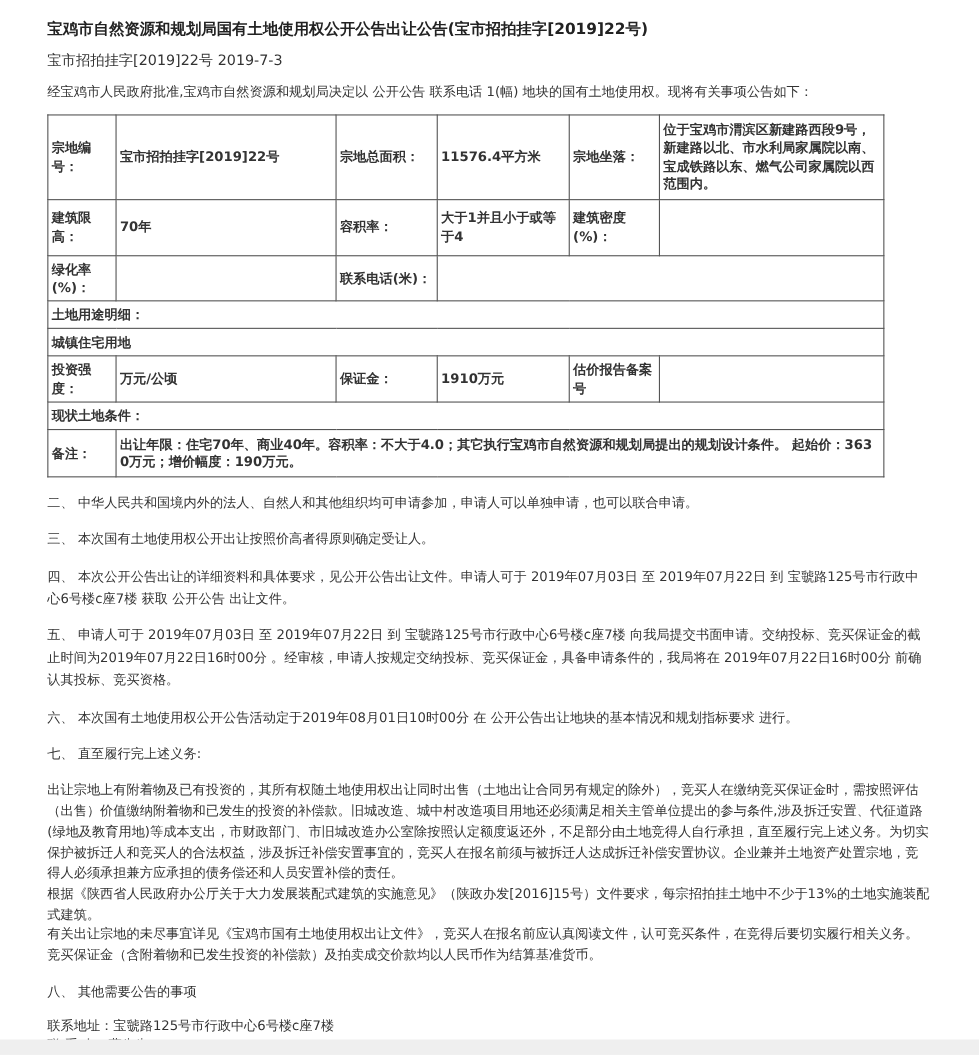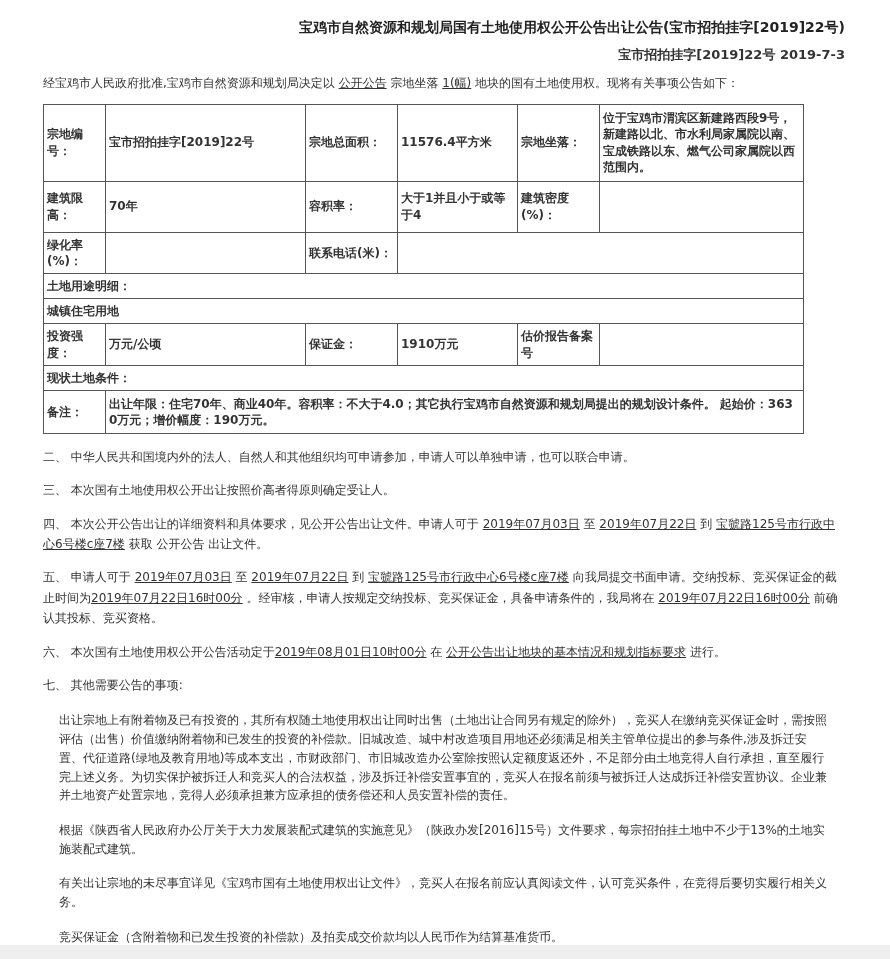--- a/index.html
+++ b/index.html
@@ -3,48 +3,48 @@
 <meta charset="utf-8">
 <style>
   html,body{margin:0;padding:0;}
   body{
     width:890px;height:959px;position:relative;overflow:hidden;
     background:#ffffff;color:#333333;
     font-family:"DejaVu Sans","Liberation Sans",sans-serif;
     font-size:12px;
   }
   .page{box-sizing:border-box;width:890px;padding:12px 45px 0 43px;}
-  .doc-title{text-align:right;font-size:14px;font-weight:bold;color:#222;line-height:1.3;margin:6px 0 0 0;}
-  .doc-subtitle{text-align:right;font-size:13px;font-weight:bold;margin:10px 0 0 0;}
+  .doc-title{text-align:left;font-size:14px;font-weight:bold;color:#222;line-height:1.3;margin:6px 0 0 0;}
+  .doc-subtitle{text-align:left;font-size:13px;font-weight:normal;margin:10px 0 0 0;}
   .intro{margin:9px 0 0 0;line-height:1.7;}
   .section{margin:13px 0;line-height:1.7;}
   .sec-gap{margin-top:15px;}
-  .u{text-decoration:underline;}
+  .u{}
   table.land{border-collapse:collapse;table-layout:fixed;width:760px;margin-top:10px;}
   table.land td{
     border:1px solid #555555;padding:4px 3px;vertical-align:middle;
     line-height:1.35;word-break:break-all;overflow:hidden;font-weight:bold;
   }
   td.h68{height:68px;} td.h42{height:42px;} td.h16{height:16px;}
   td.h30{height:30px;} td.h34{height:34px;}
-  .body7 p{margin:16px;line-height:1.56;}
+  .body7 p{margin:0;line-height:1.56;}
   .body7{margin-top:14px;}
   .contacts{margin-top:4px;}
   .contacts div{line-height:1.47;}
   .footer-strip{position:absolute;left:0;bottom:0;width:890px;height:14px;background:#efefef;}
 </style>
 </head>
 <body>
 
 <div class="page">
 
   <h1 class="doc-title">宝鸡市自然资源和规划局国有土地使用权公开公告出让公告(宝市招拍挂字[2019]22号)</h1>
   <div class="doc-subtitle">宝市招拍挂字[2019]22号 2019-7-3</div>
 
-  <div class="intro"><span>经宝鸡市人民政府批准,宝鸡市自然资源和规划局决定以 </span><span class="u">公开公告</span><span> 宗地坐落 </span><span class="u">1(幅)</span><span> 地块的国有土地使用权。现将有关事项公告如下：</span></div>
+  <div class="intro"><span>经宝鸡市人民政府批准,宝鸡市自然资源和规划局决定以 </span><span class="u">公开公告</span><span> 联系电话 </span><span class="u">1(幅)</span><span> 地块的国有土地使用权。现将有关事项公告如下：</span></div>
 
 
   <table class="land">
     <colgroup>
       <col style="width:62px">
         <col style="width:200px">
         <col style="width:92px">
       <col style="width:120px">
         <col style="width:82px">
         <col style="width:204px">
@@ -94,21 +94,21 @@
       <td class="h34" colspan="5">出让年限：住宅70年、商业40年。容积率：不大于4.0；其它执行宝鸡市自然资源和规划局提出的规划设计条件。 起始价：3630万元；增价幅度：190万元。</td>
     </tr>
   </tbody>
     </table>
 
   <div class="section">二、 中华人民共和国境内外的法人、自然人和其他组织均可申请参加，申请人可以单独申请，也可以联合申请。</div>
   <div class="section">三、 本次国有土地使用权公开出让按照价高者得原则确定受让人。</div>
   <div class="section"><span>四、 本次公开公告出让的详细资料和具体要求，见公开公告出让文件。申请人可于 </span><span class="u">2019年07月03日</span><span> 至 </span><span class="u">2019年07月22日</span><span> 到 </span><span class="u">宝虢路125号市行政中心6号楼c座7楼</span><span> 获取 公开公告 出让文件。</span></div>
   <div class="section"><span>五、 申请人可于 </span><span class="u">2019年07月03日</span><span> 至 </span><span class="u">2019年07月22日</span><span> 到 </span><span class="u">宝虢路125号市行政中心6号楼c座7楼</span><span> 向我局提交书面申请。交纳投标、竞买保证金的截止时间为</span><span class="u">2019年07月22日16时00分</span><span> 。经审核，申请人按规定交纳投标、竞买保证金，具备申请条件的，我局将在 </span><span class="u">2019年07月22日16时00分</span><span> 前确认其投标、竞买资格。</span></div>
   <div class="section"><span>六、 本次国有土地使用权公开公告活动定于</span><span class="u">2019年08月01日10时00分</span><span> 在 </span><span class="u">公开公告出让地块的基本情况和规划指标要求</span><span> 进行。</span></div>
-  <div class="section">七、 其他需要公告的事项:</div>
+  <div class="section">七、 直至履行完上述义务:</div>
 
   <div class="body7">
     <p>出让宗地上有附着物及已有投资的，其所有权随土地使用权出让同时出售（土地出让合同另有规定的除外），竞买人在缴纳竞买保证金时，需按照评估（出售）价值缴纳附着物和已发生的投资的补偿款。旧城改造、城中村改造项目用地还必须满足相关主管单位提出的参与条件,涉及拆迁安置、代征道路(绿地及教育用地)等成本支出，市财政部门、市旧城改造办公室除按照认定额度返还外，不足部分由土地竞得人自行承担，直至履行完上述义务。为切实保护被拆迁人和竞买人的合法权益，涉及拆迁补偿安置事宜的，竞买人在报名前须与被拆迁人达成拆迁补偿安置协议。企业兼并土地资产处置宗地，竞得人必须承担兼方应承担的债务偿还和人员安置补偿的责任。</p>
     <p>根据《陕西省人民政府办公厅关于大力发展装配式建筑的实施意见》（陕政办发[2016]15号）文件要求，每宗招拍挂土地中不少于13%的土地实施装配式建筑。</p>
     <p>有关出让宗地的未尽事宜详见《宝鸡市国有土地使用权出让文件》，竞买人在报名前应认真阅读文件，认可竞买条件，在竞得后要切实履行相关义务。</p>
     <p>竞买保证金（含附着物和已发生投资的补偿款）及拍卖成交价款均以人民币作为结算基准货币。</p>
   </div>
 
   <div class="section">八、 其他需要公告的事项</div>
 

